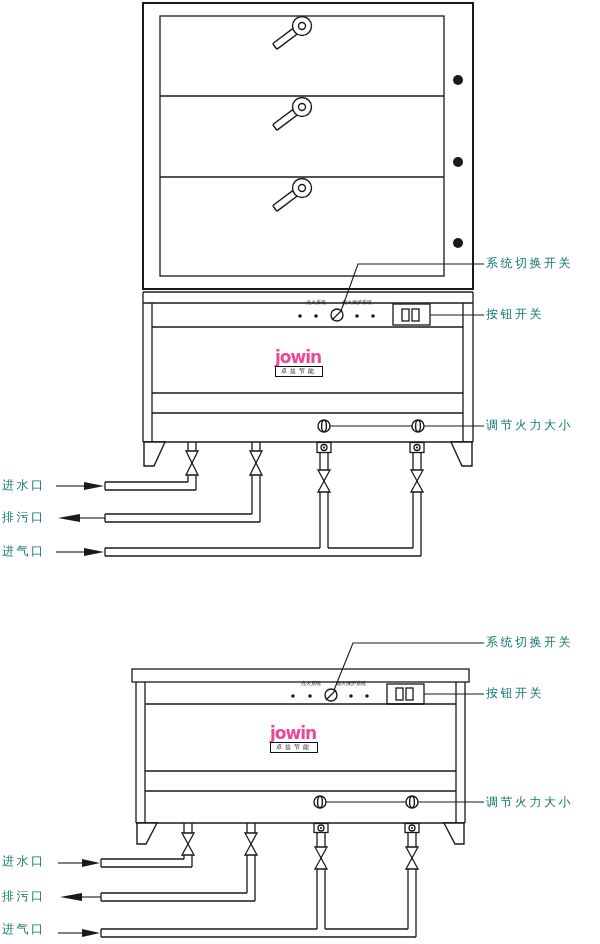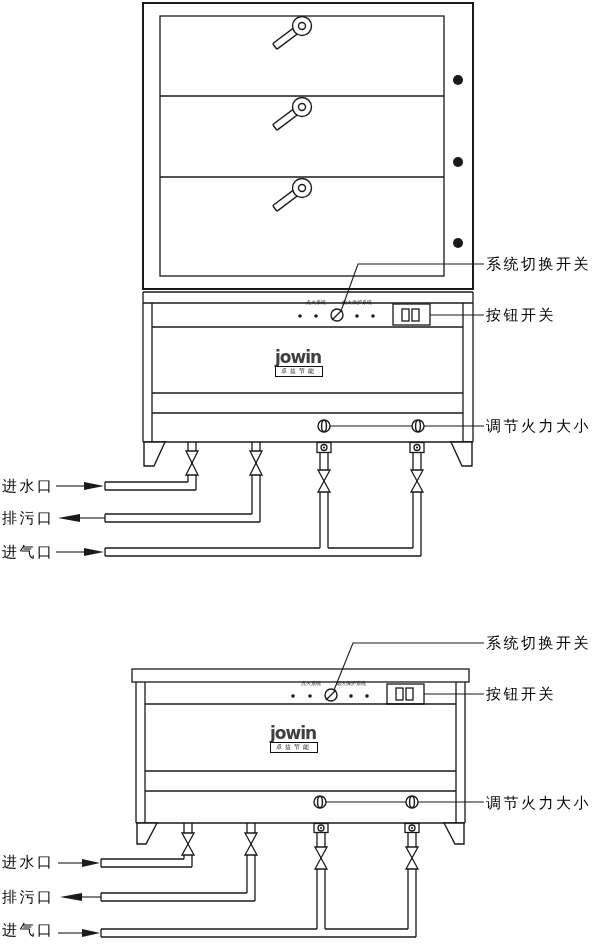--- a/index.html
+++ b/index.html
@@ -4,25 +4,25 @@
 <style>
   html,body{margin:0;padding:0;background:#fff;}
   .canvas{position:relative;width:600px;height:944px;background:#ffffff;overflow:hidden;
           font-family:"Liberation Serif","DejaVu Serif",serif;color:#111;}
   svg{position:absolute;left:0;top:0;}
   .ln{fill:none;stroke:#1a1a1a;stroke-width:1.3;}
   .ln2{fill:none;stroke:#1a1a1a;stroke-width:2;}
   .thin{fill:none;stroke:#1a1a1a;stroke-width:1.1;}
   .blk{fill:#1a1a1a;stroke:none;}
   .wt{fill:#ffffff;stroke:#1a1a1a;stroke-width:1.4;}
-  .callout{position:absolute;font-size:15px;letter-spacing:2.5px;white-space:nowrap;color:#000000;}
+  .callout{position:absolute;font-size:12px;letter-spacing:2.5px;white-space:nowrap;color:#0f766e;}
   .micro{position:absolute;font-size:5px;letter-spacing:0;color:#111;text-align:center;width:40px;
          font-family:"Liberation Sans","DejaVu Sans",sans-serif;}
   .logo{position:absolute;width:56px;text-align:center;font-family:"DejaVu Sans","Liberation Sans",sans-serif;
-        font-weight:bold;font-size:17px;letter-spacing:-1px;color:#404040;line-height:17px;}
+        font-weight:bold;font-size:17px;letter-spacing:-1px;color:#ec4899;line-height:17px;}
   .logosub{position:absolute;width:46px;height:9px;border:1px solid #111;font-size:6px;letter-spacing:3px;
            text-align:center;line-height:9px;color:#111;overflow:hidden;
            font-family:"Liberation Sans","DejaVu Sans",sans-serif;}
 </style>
 </head>
 <body>
 
 <div class="canvas">
 
 <svg width="600" height="944" viewBox="0 0 600 944">

